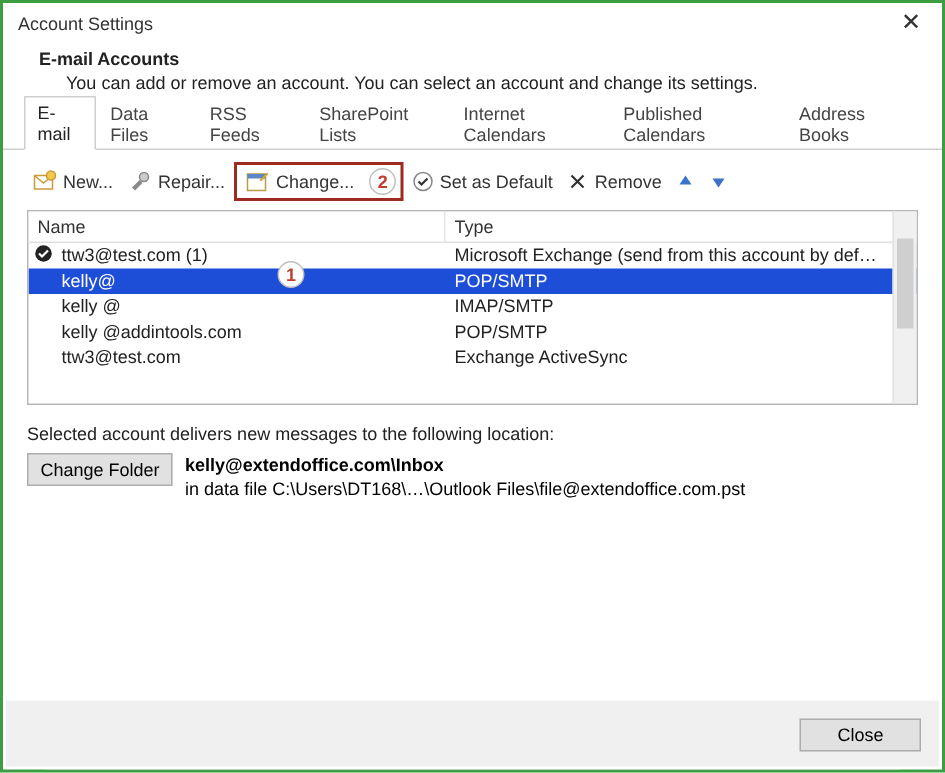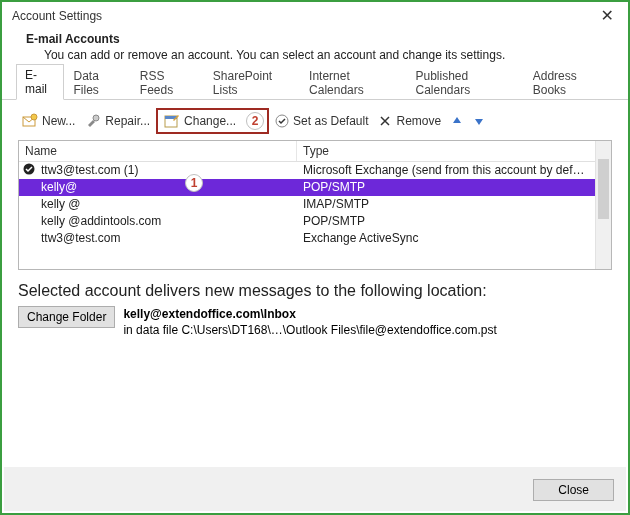--- a/index.html
+++ b/index.html
@@ -72,37 +72,37 @@
   }
   .col-name { width: 278px; padding: 3px 6px; border-right: 1px solid #e6e6e6; }
   .col-type { flex: 1; padding: 3px 6px; }
   .rows { }
   .row {
     display: flex; font-size: 12px; color: #222; height: 17px; line-height: 17px;
     position: relative;
   }
   .row .c1 { width: 278px; padding: 0 0 0 22px; white-space: nowrap; overflow: hidden; }
   .row .c2 { flex: 1; padding: 0 0 0 6px; white-space: nowrap; overflow: hidden; }
-  .row.sel { background: #6d28d9; color: #fff; }
+  .row.sel { background: #1d4ed8; color: #fff; }
   .default-mark {
     position: absolute; left: 4px; top: 1px; width: 12px; height: 12px;
   }
   .scrollbar-v {
     position: absolute; right: 0; top: 0; bottom: 0; width: 16px;
     background: #f0f0f0; border-left: 1px solid #e2e2e2;
   }
   .scrollbar-v .thumb {
     position: absolute; left: 2px; right: 2px; top: 18px; height: 60px;
     background: #cfcfcf;
   }
   .annot-row1 {
     position: absolute; left: 166px; top: 33px; z-index: 5;
   }
   .delivery {
-    padding: 12px 16px 2px 16px; font-size: 16px; color: #222;
+    padding: 12px 16px 2px 16px; font-size: 12px; color: #222;
   }
   .delivery-row {
     display: flex; align-items: flex-start; gap: 8px; padding: 4px 16px 0 16px;
   }
   .deliver-btn {
     border: 1px solid #adadad; background: #e1e1e1; padding: 3px 8px;
     font-size: 12px; cursor: default;
   }
   .deliver-text { font-size: 12px; line-height: 16px; }
   .deliver-text .bold { font-weight: bold; }

